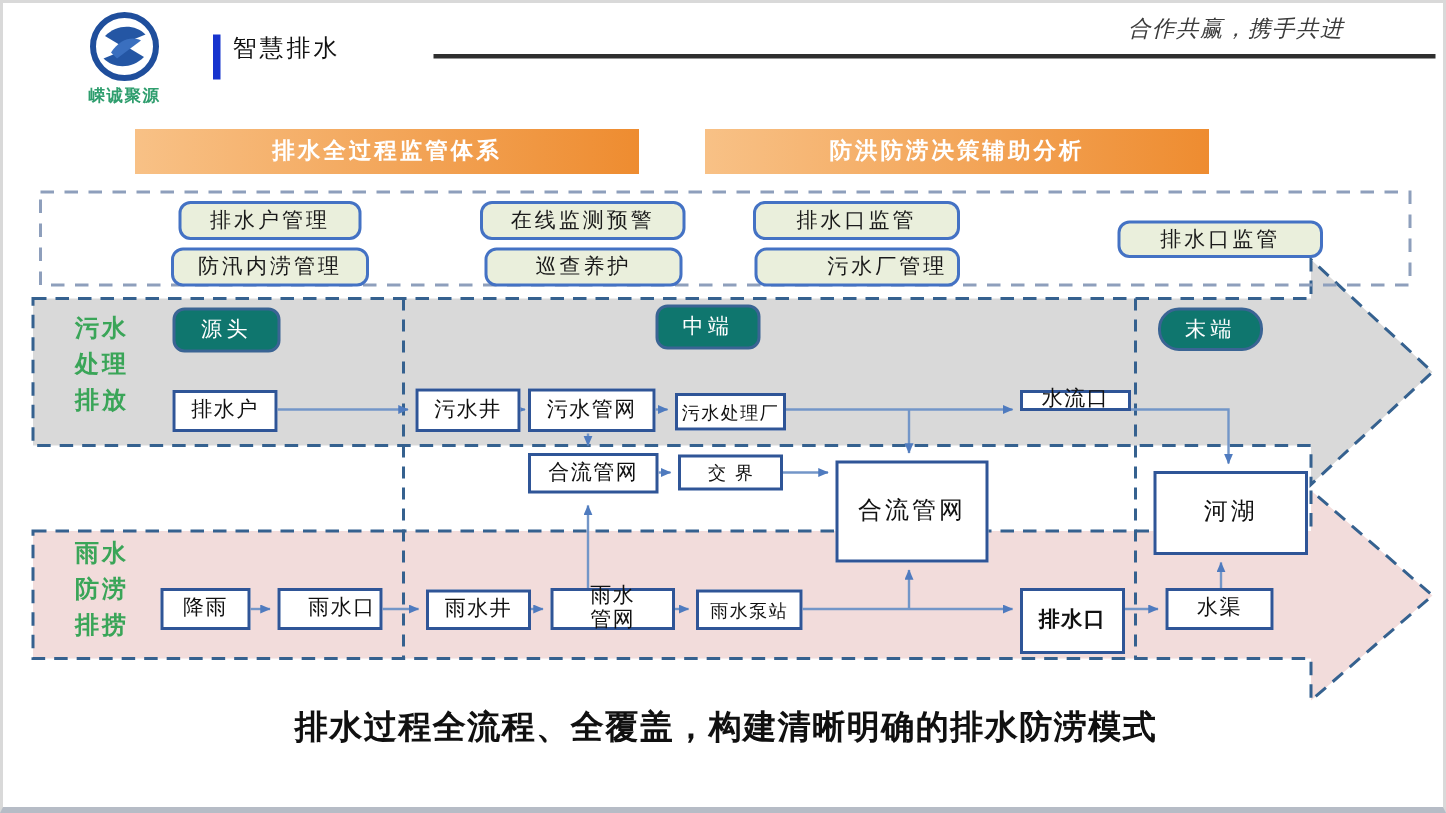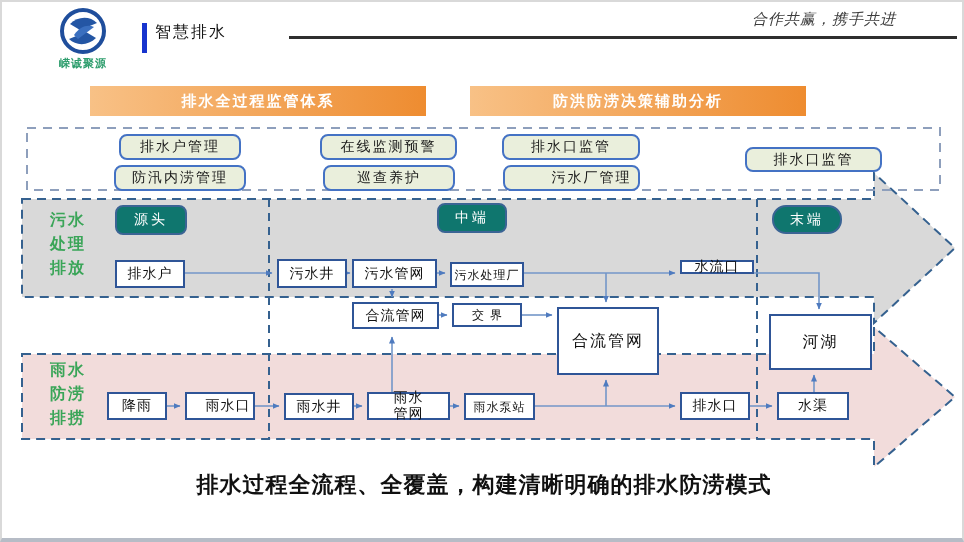--- a/index.html
+++ b/index.html
@@ -172,18 +172,18 @@
   <div class="abs node big" style="left:555px;top:305px;width:102px;height:68px;">合流管网</div>
   <div class="abs node big" style="left:767px;top:312px;width:103px;height:56px;">河湖</div>
 
   <div class="abs node" style="left:105px;top:390px;width:60px;height:28px;">降雨</div>
   <div class="abs node" style="left:183px;top:390px;width:70px;height:28px;padding-left:16px;">雨水口</div>
   <div class="abs node" style="left:282px;top:391px;width:70px;height:27px;">雨水井</div>
   <div class="abs node" style="left:365px;top:390px;width:83px;height:28px;">
     <span class="wrap3">雨水管网</span>
   </div>
   <div class="abs node small" style="left:462px;top:391px;width:71px;height:27px;">雨水泵站</div>
-  <div class="abs node" style="left:678px;top:390px;width:70px;height:28px;">排水口</div>
+  <div class="abs node" style="left:678px;top:390px;width:70px;height:44px;font-weight:bold;">排水口</div>
   <div class="abs node" style="left:775px;top:390px;width:72px;height:28px;">水渠</div>
 
   <div class="abs caption">排水过程全流程、全覆盖，构建清晰明确的排水防涝模式</div>
 
 </div>
 
 </body></html>

